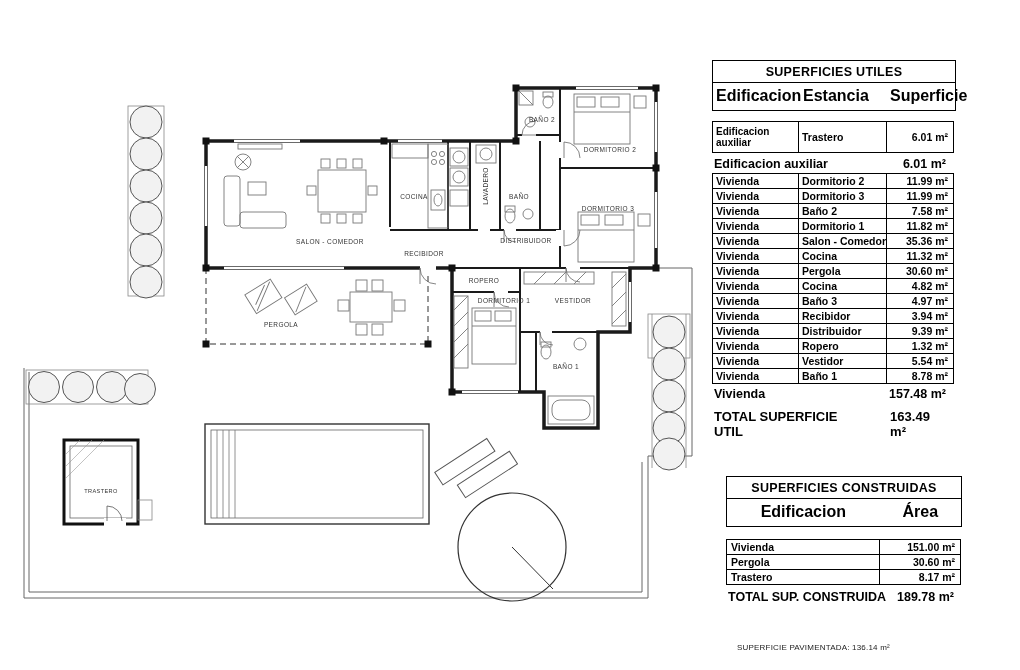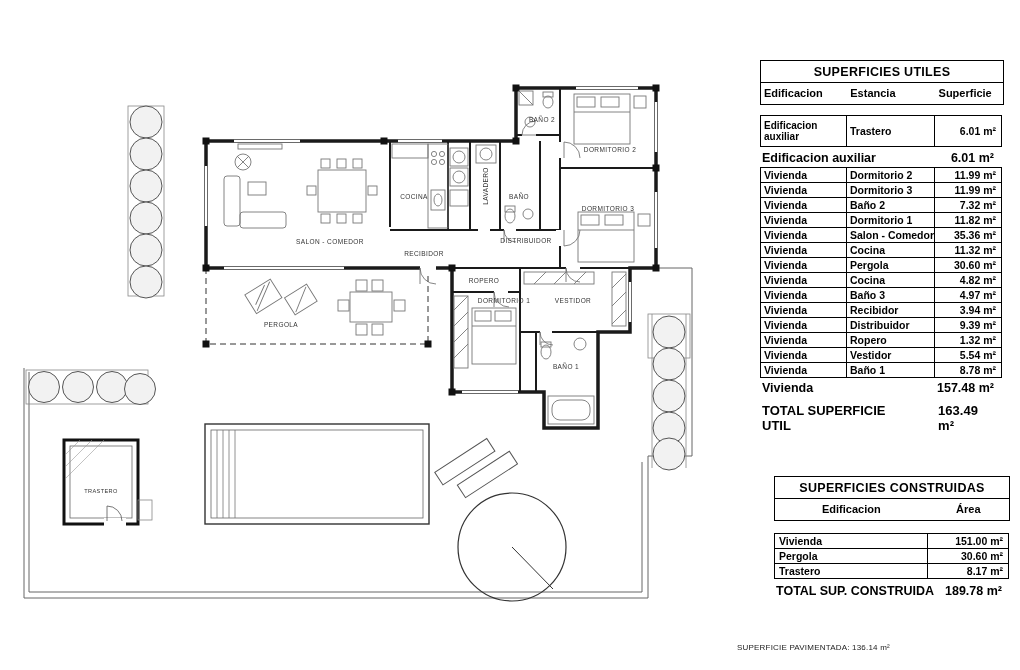--- a/index.html
+++ b/index.html
@@ -2,25 +2,25 @@
 <html><head>
 <meta charset="utf-8">
 <style>
   * { margin:0; padding:0; box-sizing:border-box; }
   html,body { width:1020px; height:670px; background:#fff; font-family:"Liberation Sans",sans-serif; color:#000; overflow:hidden; }
   .stage { position:relative; width:1020px; height:670px; background:#fff; }
   .plan-svg { position:absolute; left:0; top:0; }
   svg text.room { font-family:"Liberation Sans",sans-serif; font-size:6.5px; fill:#333; text-anchor:middle; letter-spacing:0.4px; }
   svg text.room-sm { font-size:5.6px; }
 
-  .tbl { position:absolute;margin-left:48px; }
+  .tbl { position:absolute; }
   .utiles { left:712px; top:60px; width:244px; }
   .construidas { left:726px; top:476px; width:236px; }
   .tbl-title { border:1.6px solid #000; font-weight:bold; font-size:12.5px; text-align:center; padding:4px 0 3px; letter-spacing:0.3px; }
-  .tbl-head { display:flex; border:1.2px solid #000; border-top:none; font-weight:bold; font-size:11px; padding:4px 0 5px; }
+  .tbl-head { display:flex; border:1.2px solid #000; border-top:none; font-weight:bold; font-size:16px; padding:4px 0 5px; }
   .tbl-head > div { padding-left:3px; }
   .c1 { width:87px; } .c2 { width:89px; } .c3 { width:68px; }
   .cc1 { width:154px; } .cc2 { width:82px; }
   .cell { border:1px solid #000; height:16px; line-height:15px; font-size:10.5px; font-weight:bold; padding:0 3px; overflow:hidden; white-space:nowrap; }
   .val { text-align:right; padding-right:5px; }
   .grid-row { display:flex; margin-bottom:-1px; }
   .grid-row .c2, .grid-row .c3, .grid-row .cc2 { margin-left:-1px; }
   .aux-box { display:flex; margin-top:10px; }
   .aux-box .cell { height:32px; }
   .aux-box .c2 { margin-left:-1px; line-height:30px; }
@@ -336,21 +336,21 @@
 
         <div class="grid-row">
           <div class="cell c1">Vivienda</div>
           <div class="cell c2">Dormitorio 3</div>
           <div class="cell c3 val">11.99 m²</div>
         </div>
 
         <div class="grid-row">
           <div class="cell c1">Vivienda</div>
           <div class="cell c2">Baño 2</div>
-          <div class="cell c3 val">7.32 m²</div>
+          <div class="cell c3 val">7.58 m²</div>
         </div>
 
         <div class="grid-row">
           <div class="cell c1">Vivienda</div>
           <div class="cell c2">Dormitorio 1</div>
           <div class="cell c3 val">11.82 m²</div>
         </div>
 
         <div class="grid-row">
           <div class="cell c1">Vivienda</div>

